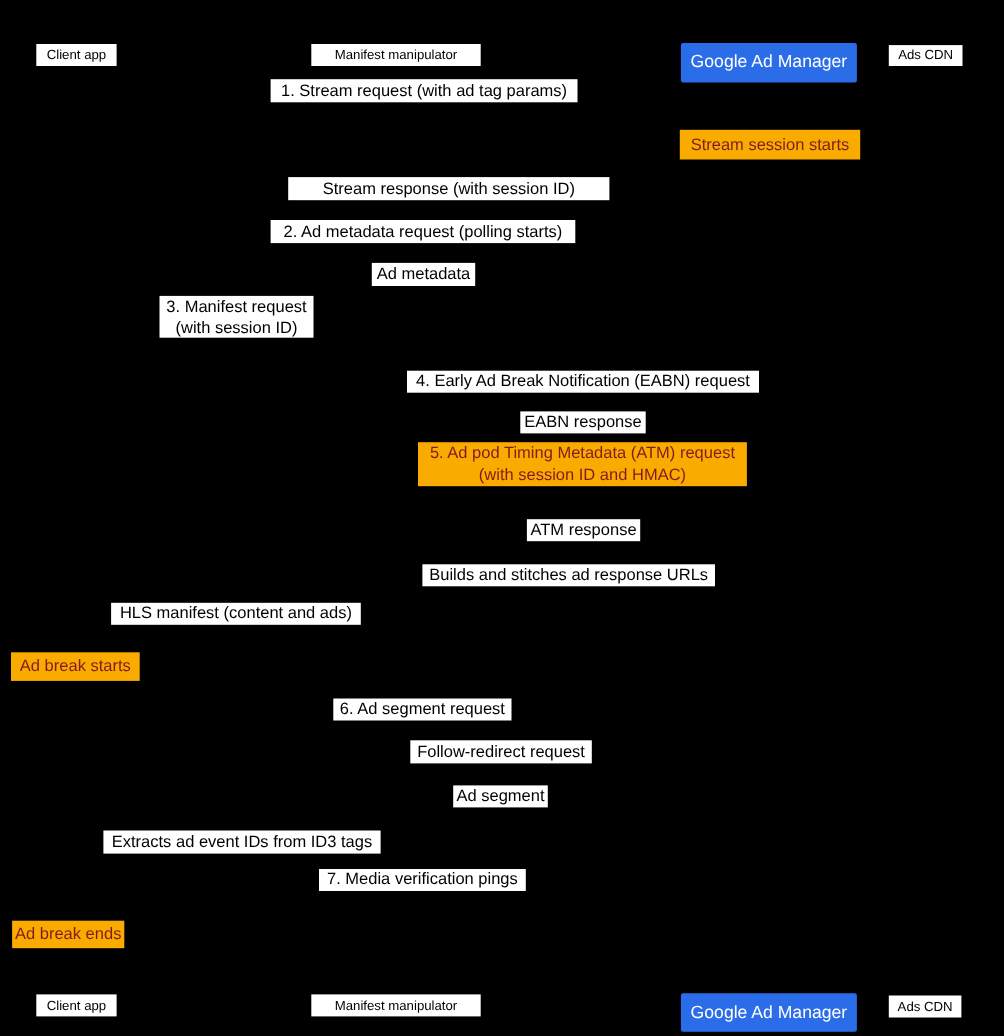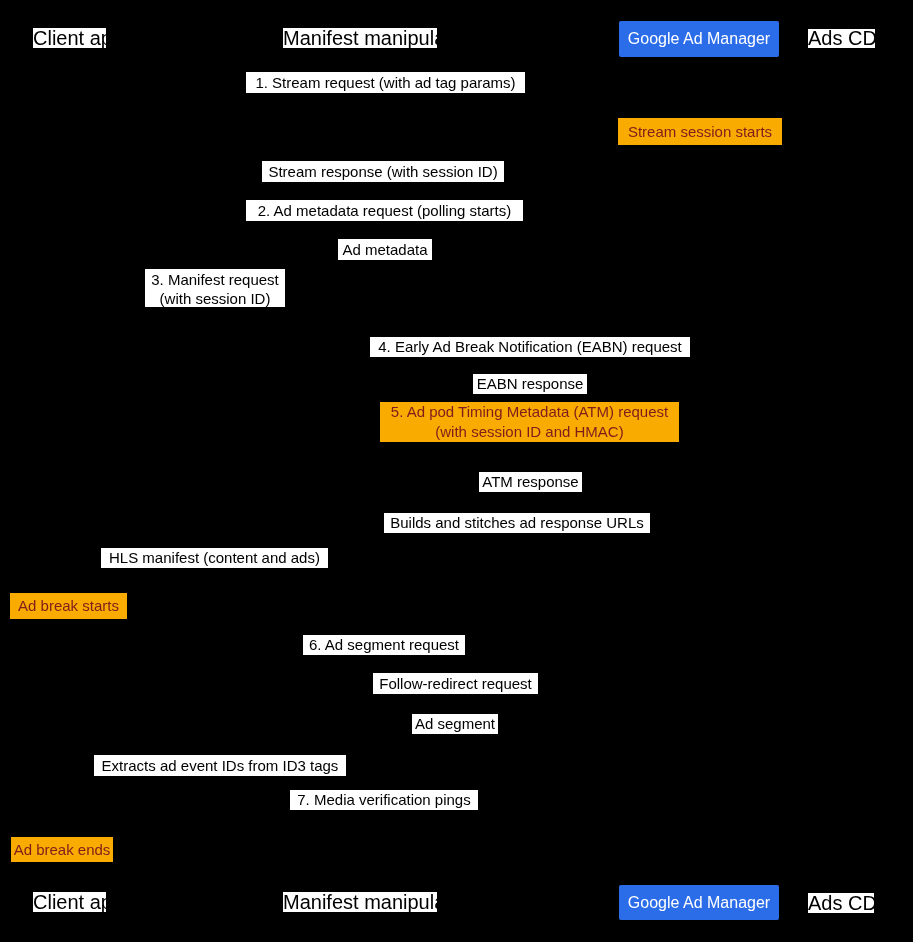--- a/index.html
+++ b/index.html
@@ -9,43 +9,43 @@
   }
   .msg{
     position:absolute;background:#ffffff;color:#000000;
     font-size:15px;text-align:center;white-space:nowrap;
     box-sizing:border-box;
   }
   .msg .ln{display:block;}
   .note{background:#f9ab00;color:#7f1d1d;}
   .actor{
     position:absolute;background:#ffffff;color:#000000;
-    font-size:20px;text-align:center;white-space:nowrap;box-sizing:border-box;
+    font-size:12px;text-align:center;white-space:nowrap;box-sizing:border-box;margin-top:12px;
   }
   .actor-blue{
     position:absolute;background:#2b6de8;color:#ffffff;
     font-size:16px;text-align:center;white-space:nowrap;box-sizing:border-box;
-    display:flex;align-items:center;justify-content:center;border-radius:2px;
+    display:flex;align-items:center;justify-content:center;border-radius:2px;margin-top:18px;
   }
 </style>
 </head>
 <body>
 
 <div id="canvas">
 
   <div class="actor" style="left:33px;top:28px;width:73px;height:20px;line-height:20px;">Client app</div>
   <div class="actor" style="left:283px;top:28px;width:154px;height:20px;line-height:20px;">Manifest manipulator</div>
   <div class="actor-blue" style="left:619px;top:21px;width:160px;height:36px;">Google Ad Manager</div>
   <div class="actor" style="left:808px;top:29px;width:67px;height:19px;line-height:19px;">Ads CDN</div>
 
   <div class="msg" style="left:246px;top:72px;width:279px;height:21px;line-height:21px;">1. Stream request (with ad tag params)</div>
 
   <div class="msg note" style="left:618px;top:118px;width:164px;height:27px;line-height:27px;">Stream session starts</div>
 
-  <div class="msg" style="left:262px;top:161px;width:242px;height:21px;line-height:21px;">Stream response (with session ID)</div>
+  <div class="msg" style="left:262px;top:161px;width:292px;height:21px;line-height:21px;">Stream response (with session ID)</div>
 
   <div class="msg" style="left:246px;top:200px;width:277px;height:21px;line-height:21px;">2. Ad metadata request (polling starts)</div>
 
   <div class="msg" style="left:338px;top:239px;width:94px;height:21px;line-height:21px;">Ad metadata</div>
 
   <div class="msg" style="left:145px;top:269px;width:140px;height:38px;padding-top:1px;">
     <span class="ln" style="line-height:19px;">3. Manifest request</span>
     <span class="ln" style="line-height:19px;">(with session ID)</span>
   </div>
 

